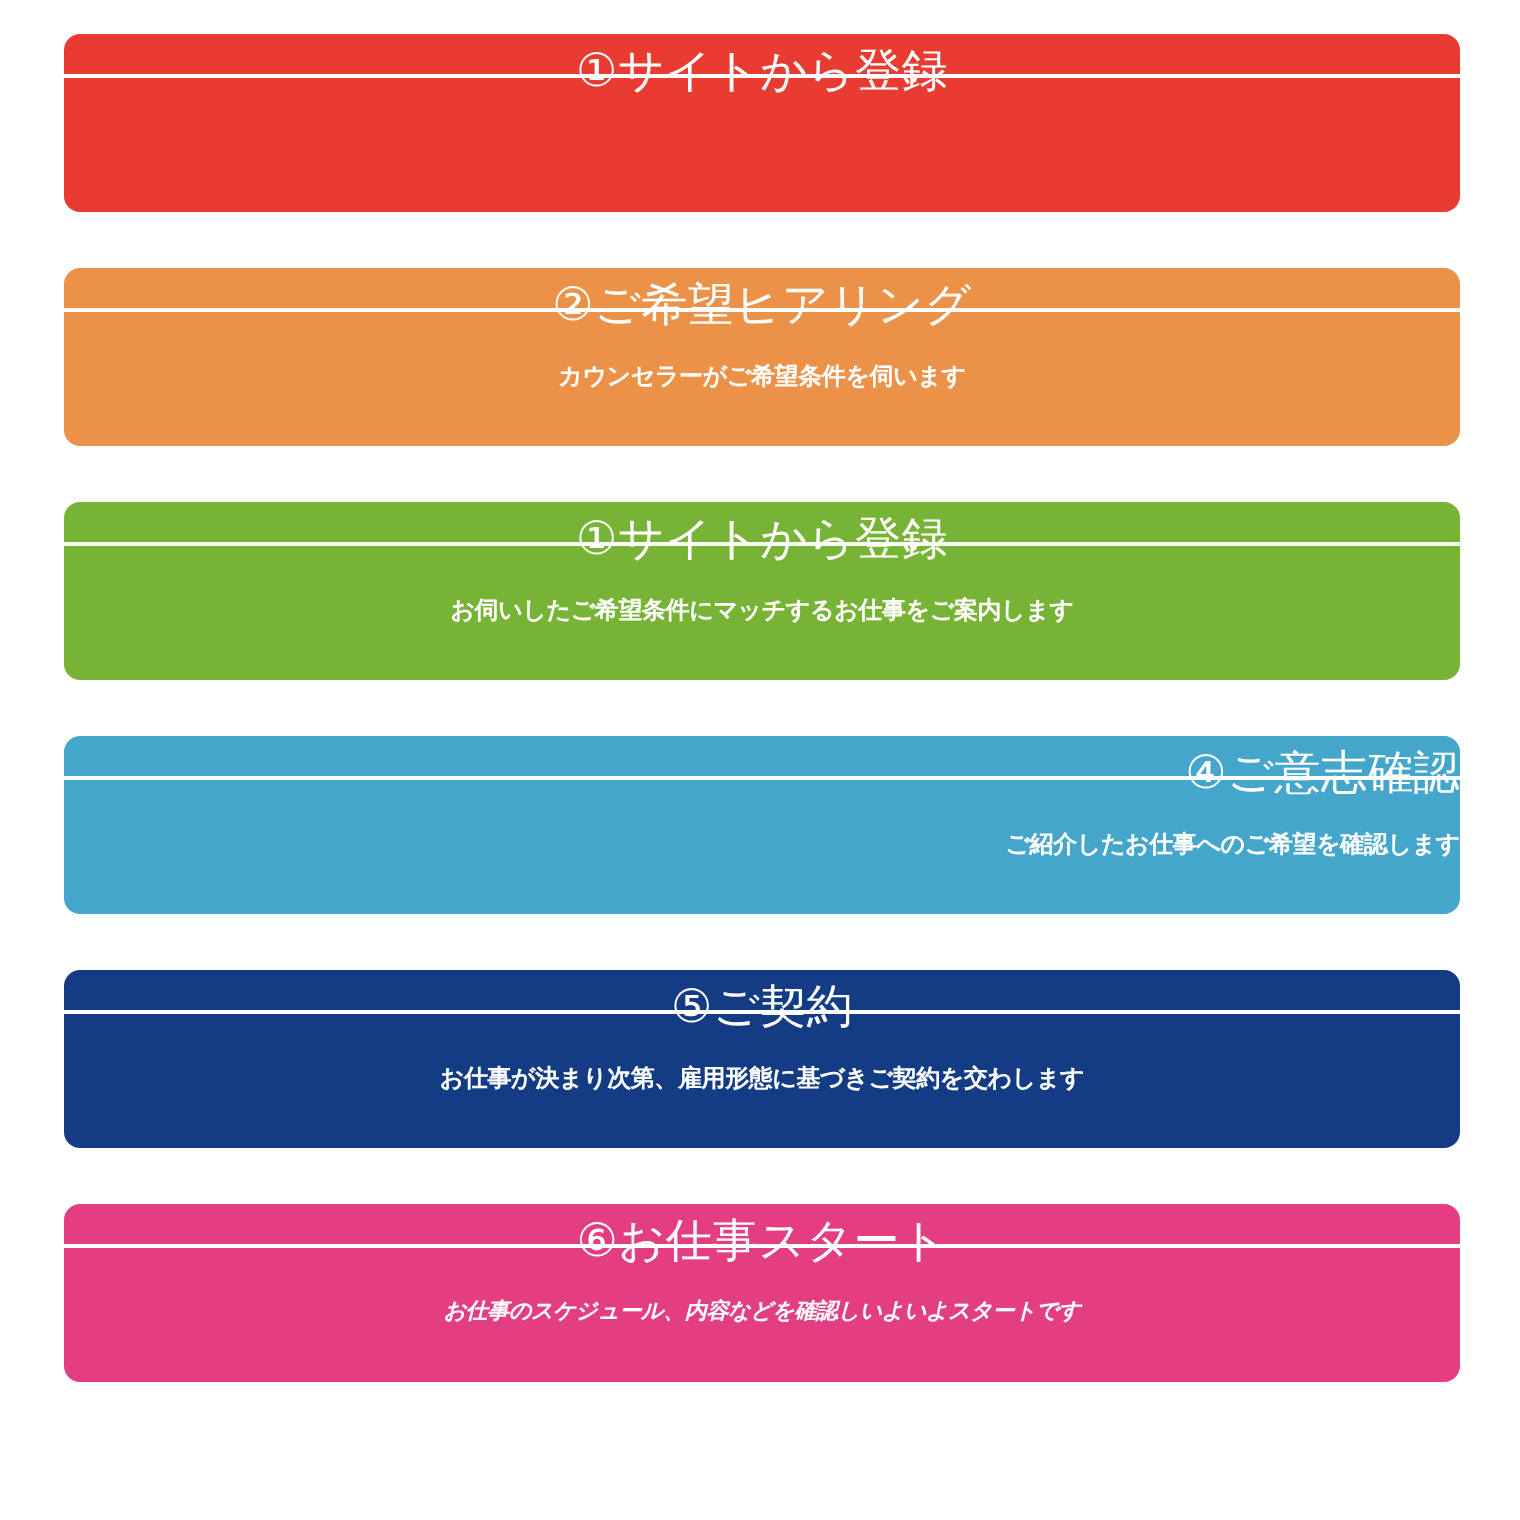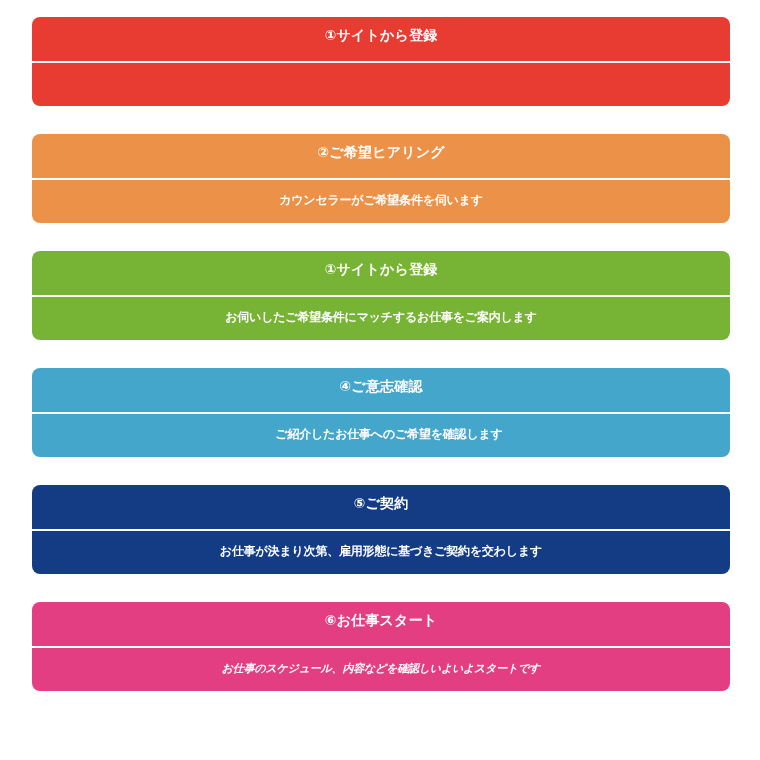--- a/index.html
+++ b/index.html
@@ -33,25 +33,25 @@
     display: flex;
     flex-direction: column;
     color: #ffffff;
   }
 
   .step-card:last-child {
     margin-bottom: 0;
   }
 
   .step-title-band {
-    height: 44px;
+    height: 20px;
     line-height: 36px;
     text-align: center;
-    font-size: 14px;
-    font-weight: bold;
+    font-size: 23px;
+    font-weight: normal;
     letter-spacing: 0.2px;
     white-space: nowrap;
     position: relative;
     flex: 0 0 auto;
   }
 
   .step-divider {
     height: 2px;
     background: #ffffff;
     width: 100%;
@@ -84,21 +84,21 @@
     <div class="step-card" style="background: rgb(236, 146, 72);">
       <div class="step-title-band">②ご希望ヒアリング</div>
       <div class="step-divider"></div>
       <div class="step-body-band" style="font-size: 12px;">カウンセラーがご希望条件を伺います</div>
     </div>
     <div class="step-card" style="background: rgb(119, 180, 53);">
       <div class="step-title-band">①サイトから登録</div>
       <div class="step-divider"></div>
       <div class="step-body-band" style="font-size: 12px;">お伺いしたご希望条件にマッチするお仕事をご案内します</div>
     </div>
-    <div class="step-card" style="background: rgb(69, 166, 203);">
+    <div class="step-card" style="background: rgb(69, 166, 203); align-items: flex-end;">
       <div class="step-title-band">④ご意志確認</div>
       <div class="step-divider"></div>
       <div class="step-body-band" style="font-size: 12px; padding-left: 16px;">ご紹介したお仕事へのご希望を確認します</div>
     </div>
     <div class="step-card" style="background: rgb(20, 60, 132); align-items: center;">
       <div class="step-title-band">⑤ご契約</div>
       <div class="step-divider"></div>
       <div class="step-body-band" style="font-size: 12px;">お仕事が決まり次第、雇用形態に基づきご契約を交わします</div>
     </div>
     <div class="step-card" style="background: rgb(228, 62, 130);">

